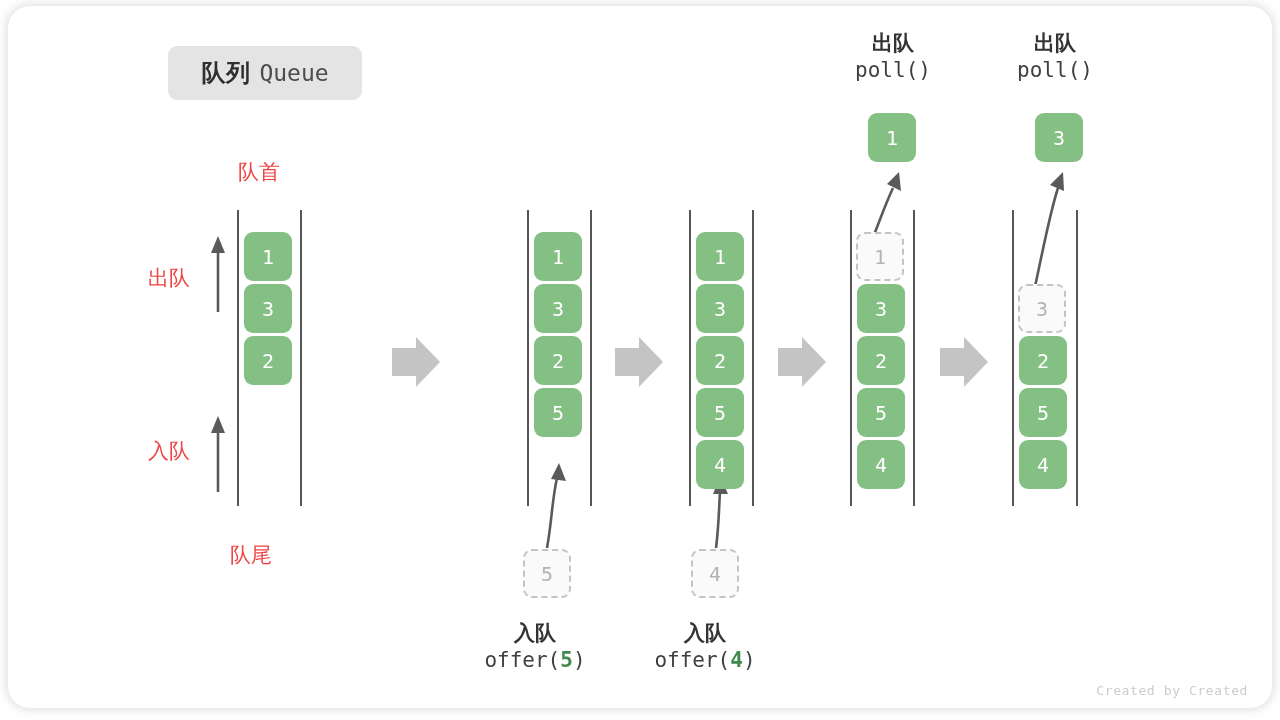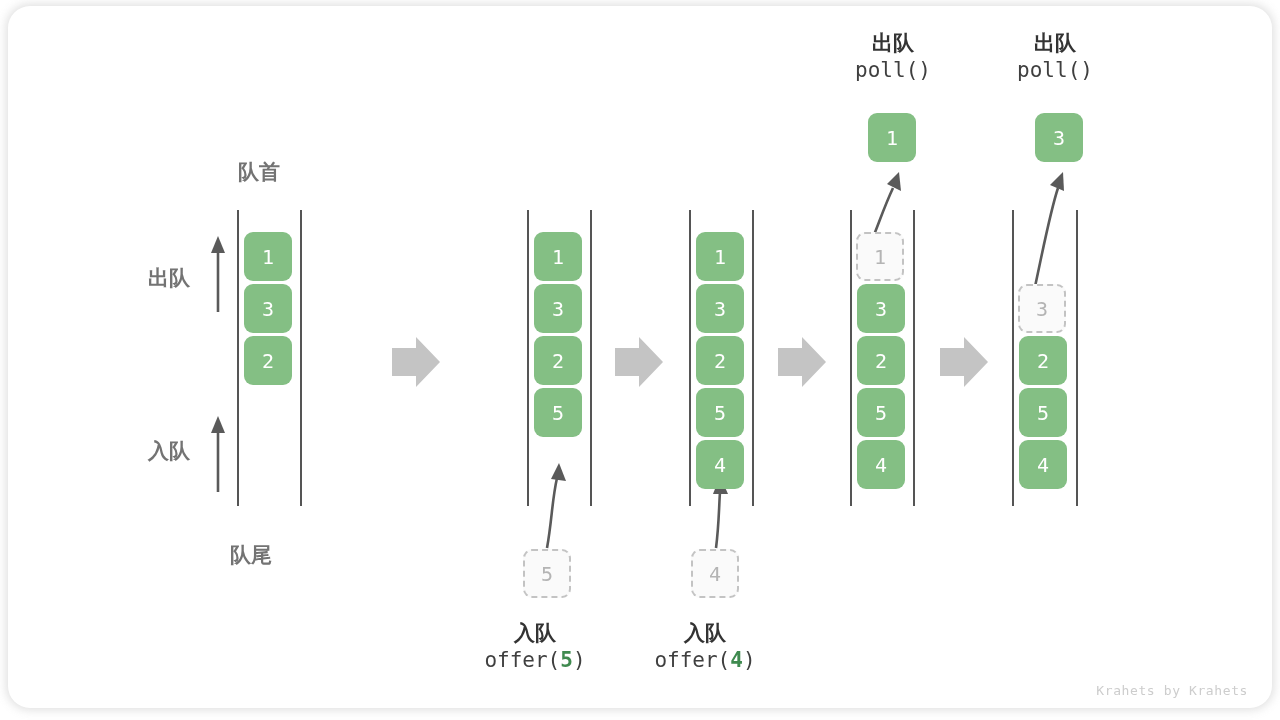--- a/index.html
+++ b/index.html
@@ -61,21 +61,21 @@
     color: #ffffff;
   }
   .cell.ghost {
     background: #fafafa;
     color: #b4b4b4;
     border: 2px dashed #c3c3c3;
   }
 
   
   .cn-label {
-    font-size: 21px; font-weight: bold; color: #737373;
+    font-size: 21px; font-weight: normal; color: #ef4444;
     white-space: nowrap;
   }
   .op-label {
     text-align: center;
     white-space: nowrap;
     line-height: 1.28;
   }
   .op-label .cn {
     font-size: 21px; font-weight: bold; color: #333333;
     display: block;
@@ -101,20 +101,24 @@
     width: 1280px; height: 720px;
     pointer-events: none;
   }
 </style>
 </head>
 <body>
 
 <div id="stage">
   <div id="card" class="abs"></div>
 
+  <div id="title-badge" class="abs">
+    <span class="cn">队列</span>
+    <span class="en">Queue</span>
+  </div>
 
   <svg class="overlay">
 
     <g>
       <path d="M392,348 L416,348 L416,337 L440,362 L416,387 L416,376 L392,376 Z" fill="#c4c4c4"></path>
     </g>
     <g>
       <path d="M615,348 L639,348 L639,337 L663,362 L639,387 L639,376 L615,376 Z" fill="#c4c4c4"></path>
     </g>
     <g>
@@ -209,14 +213,14 @@
   <div class="abs cell ghost" style="left:1018px; top:284px;">3</div>
   <div class="abs cell filled" style="left:1019px; top:336px;">2</div>
   <div class="abs cell filled" style="left:1019px; top:388px;">5</div>
   <div class="abs cell filled" style="left:1019px; top:440px;">4</div>
   <div class="abs cell filled" style="left:1035px; top:113px;">3</div>
   <div class="abs op-label" style="left:990px; top:30px; width:130px;">
     <span class="cn">出队</span>
     <span class="code">poll()</span>
   </div>
 
-  <div id="footer" class="abs">Krahets by Krahets</div>
+  <div id="footer" class="abs">Created by Created</div>
 </div>
 
 </body></html>

